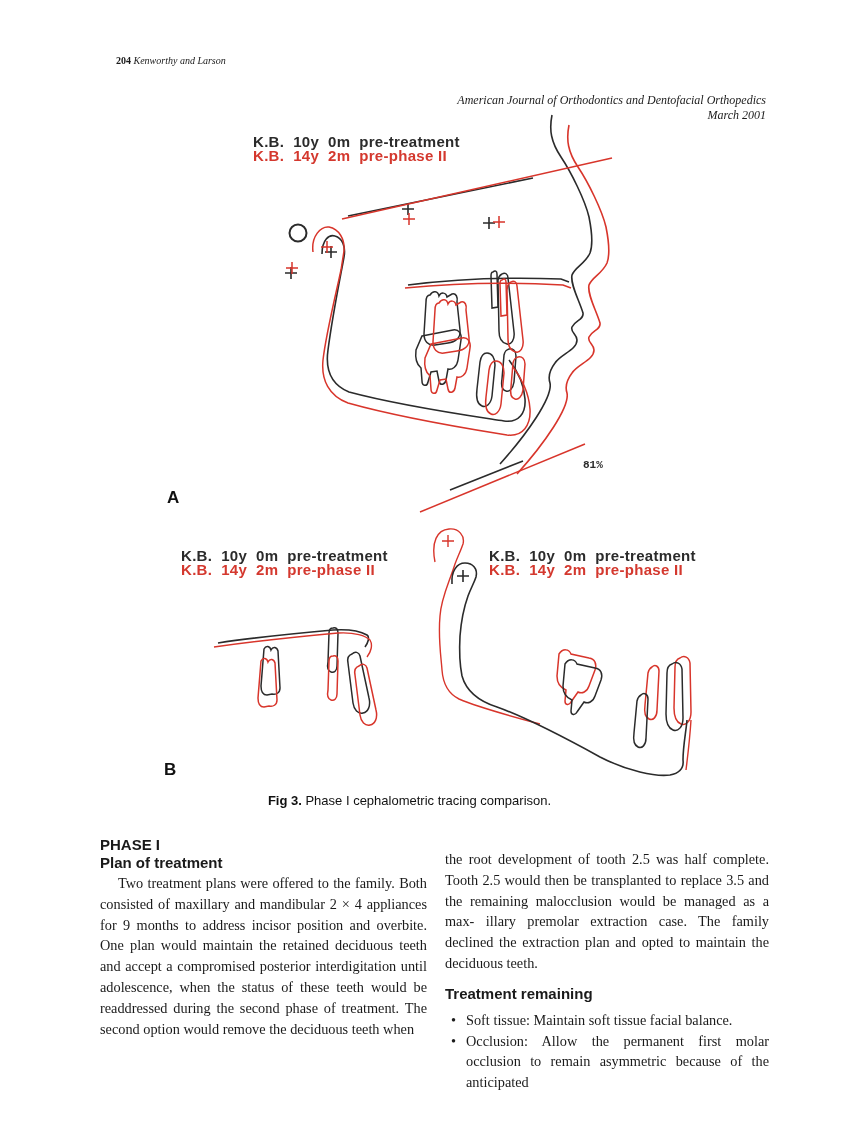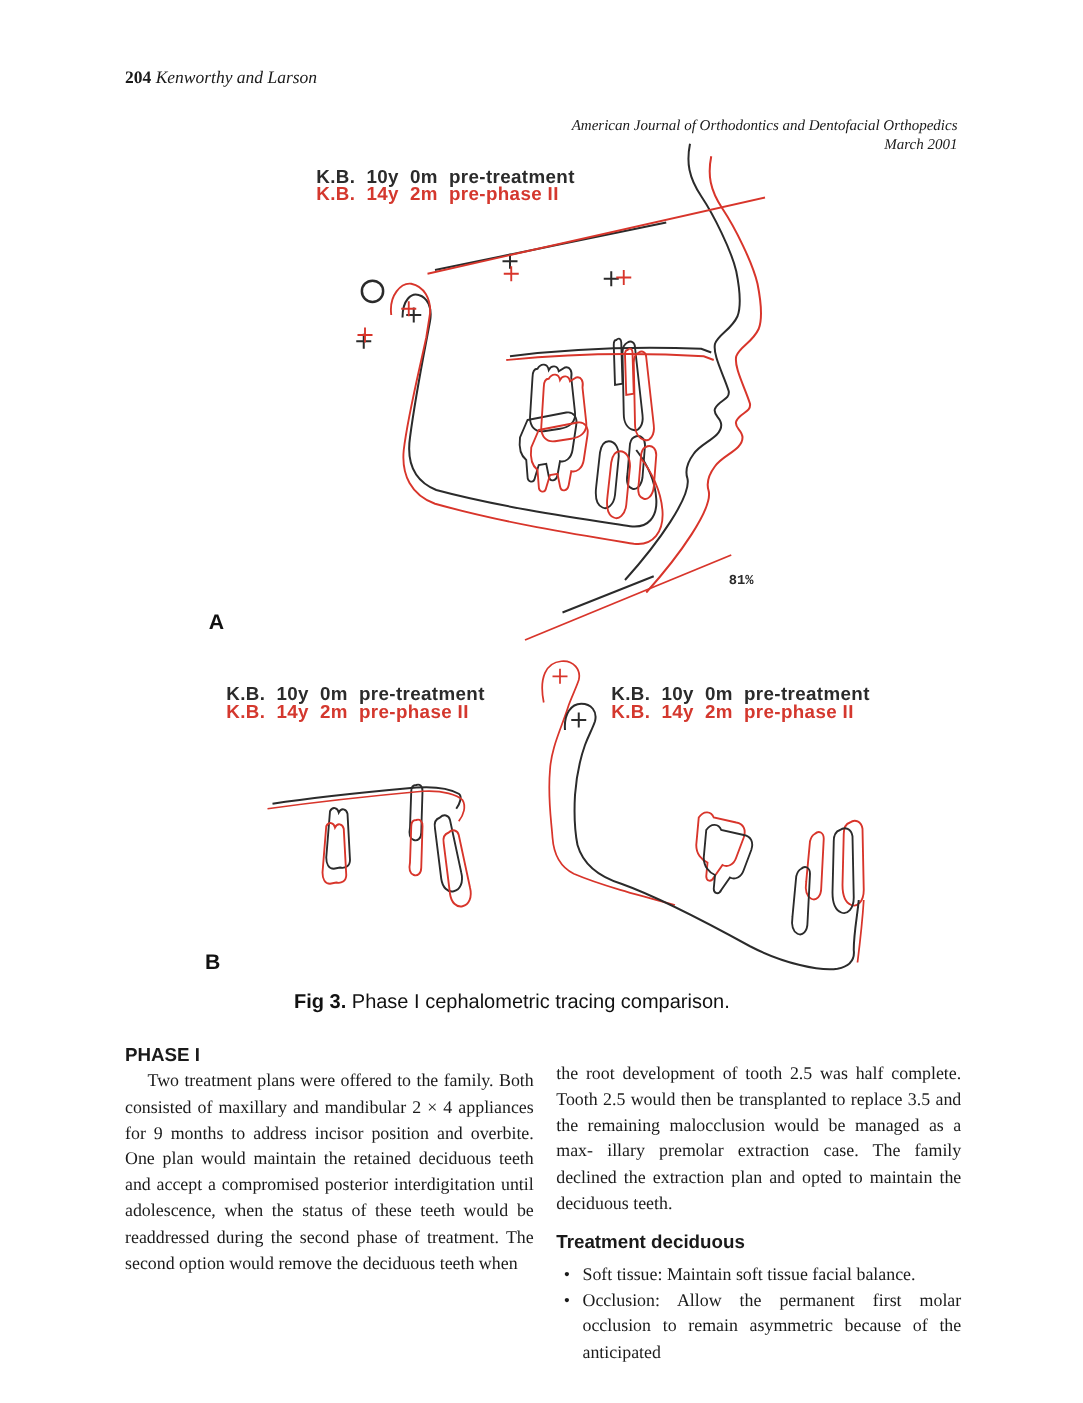--- a/index.html
+++ b/index.html
@@ -2,32 +2,32 @@
 <html><head>
 <meta charset="utf-8">
 <style>
   * { margin:0; padding:0; box-sizing:border-box; }
   html,body { background:#ffffff; }
   .page {
     position:relative; width:866px; height:1122px; background:#ffffff;
     font-family:"Liberation Serif", serif; color:#1a1a1a; overflow:hidden;
   }
   
-  .hdr-left { position:absolute; left:100px; top:55px; font-size:14px; white-space:nowrap; }
+  .hdr-left { position:absolute; left:116px; top:55px; font-size:10px; white-space:nowrap; }
   .hdr-left .pagenum { font-weight:bold; font-style:normal; }
   .hdr-left .authors { font-style:italic; }
   .hdr-right { position:absolute; right:100px; top:53px; text-align:right; font-style:italic; font-size:12px; line-height:15px;margin-top:40px; }
   
   .fig-svg { position:absolute; }
   .trace-legend { position:absolute; font-family:Liberation Sans, sans-serif; font-weight:bold; font-size:15px; line-height:14px; white-space:pre; letter-spacing:0.3px; }
   .leg-black { color:#2b2b2b; }
   .leg-red { color:#d4382e; }
   .pct-label { position:absolute; font-family:Liberation Mono, monospace; font-weight:bold; font-size:11px; color:#2b2b2b; }
   .panel-label { position:absolute; font-family:"Liberation Sans", sans-serif; font-weight:bold; font-size:17px; color:#111; }
-  .caption { position:absolute; left:0; top:793px; width:771px; text-align:center; font-family:"Liberation Sans", sans-serif; font-size:16px; color:#111;padding-left:48px; }
+  .caption { position:absolute; left:0; top:793px; width:771px; text-align:center; font-family:"Liberation Sans", sans-serif; font-size:13px; color:#111;padding-left:48px; }
   .caption b { font-weight:bold; }
   
   .col { position:absolute; font-size:14.3px; line-height:20.8px; text-align:justify; }
   .col-left { left:100px; top:836px; width:327px; }
   .col-right { left:445px; top:849px; width:324px; }
   .sec-head { font-family:"Liberation Sans", sans-serif; font-weight:bold; font-size:15px; line-height:18px; text-align:left; }
   .col-left .para { margin-top:1px; text-indent:18px; }
   .col-right .para { margin-top:0; }
   .obj-head { margin-top:11px; margin-bottom:7px; }
   .bullets { list-style:none; }
@@ -147,26 +147,27 @@
   <div class="trace-legend leg-black" style="left:489px; top:549px;">K.B.  10y  0m  pre-treatment</div>
   <div class="trace-legend leg-red" style="left:489px; top:563px;">K.B.  14y  2m  pre-phase II</div>
   <div class="panel-label" style="left:164px; top:760px;">B</div>
 
   <div class="caption">
     <b>Fig 3.</b><span> Phase I cephalometric tracing comparison.</span>
   </div>
 
   <div class="col col-left">
     <div class="sec-head">PHASE I</div>
+    <div class="sec-head">Plan of treatment</div>
     <p class="para">Two treatment plans were offered to the family. Both consisted of maxillary and mandibular 2 × 4 appliances for 9 months to address incisor position and overbite. One plan would maintain the retained deciduous teeth and accept a compromised posterior interdigitation until adolescence, when the status of these teeth would be readdressed during the second phase of treatment. The second option would remove the deciduous teeth when</p>
   </div>
 
   <div class="col col-right">
     <p class="para">the root development of tooth 2.5 was half complete. Tooth 2.5 would then be transplanted to replace 3.5 and the remaining malocclusion would be managed as a max- illary premolar extraction case. The family declined the extraction plan and opted to maintain the deciduous teeth.</p>
-    <div class="sec-head obj-head">Treatment deciduous</div>
+    <div class="sec-head obj-head">Treatment remaining</div>
     <ul class="bullets">
       <li>
         <span class="dot">•</span>
         <span>Soft tissue: Maintain soft tissue facial balance.</span>
       </li>
       <li>
         <span class="dot">•</span>
         <span>Occlusion: Allow the permanent first molar occlusion to remain asymmetric because of the anticipated</span>
       </li>
     </ul>

